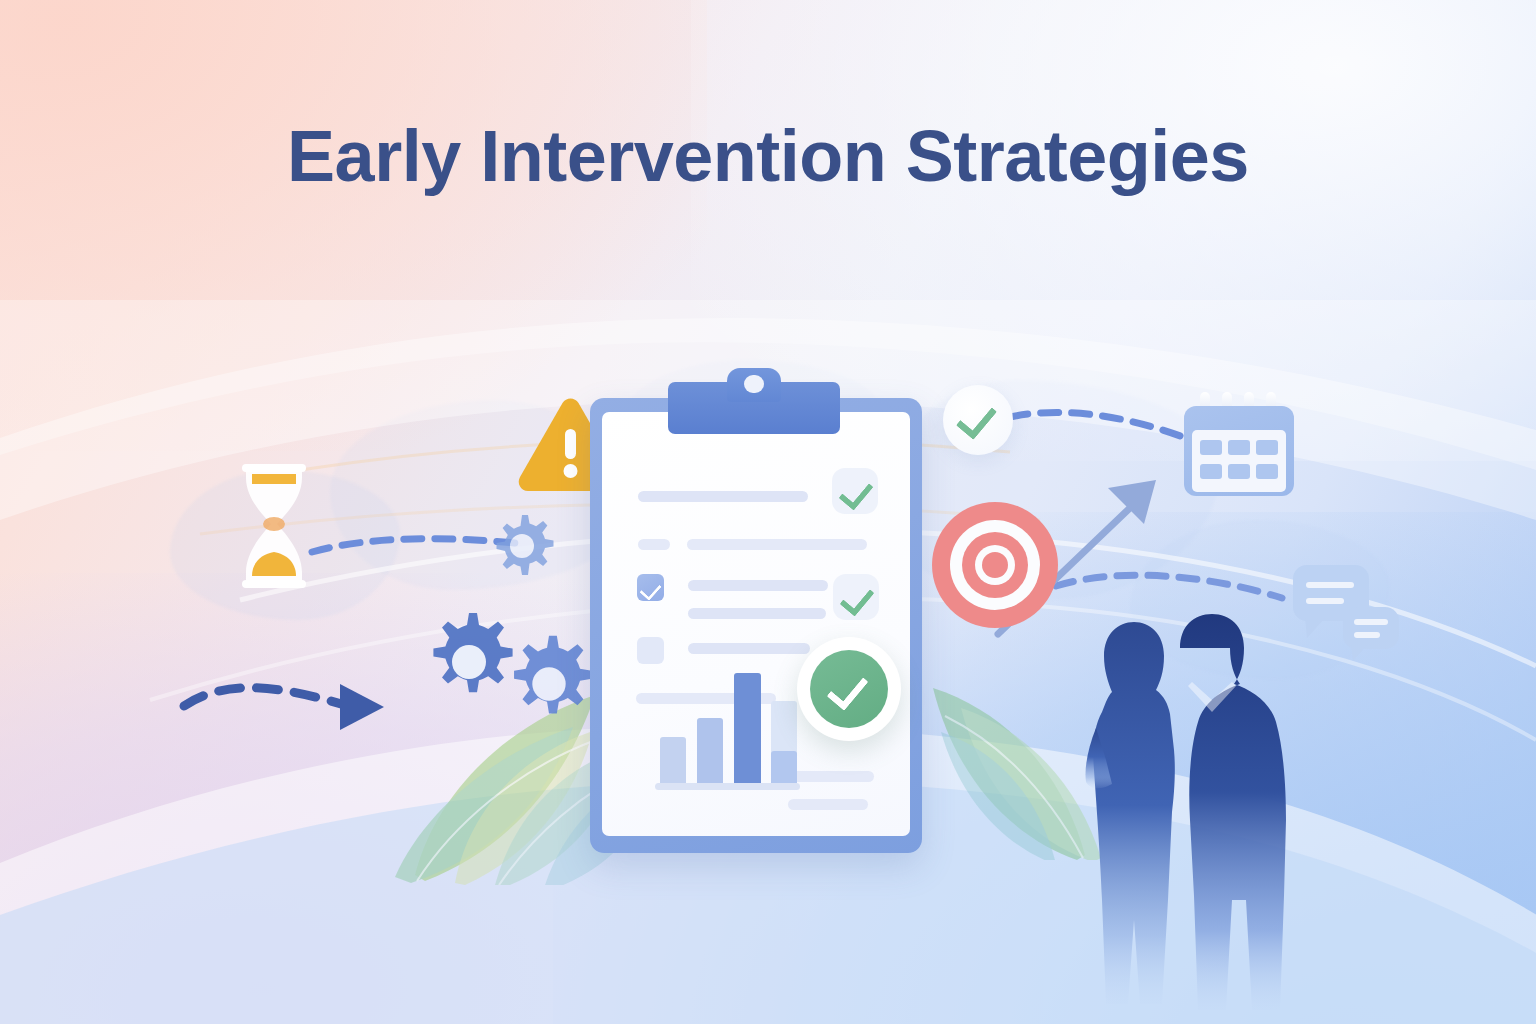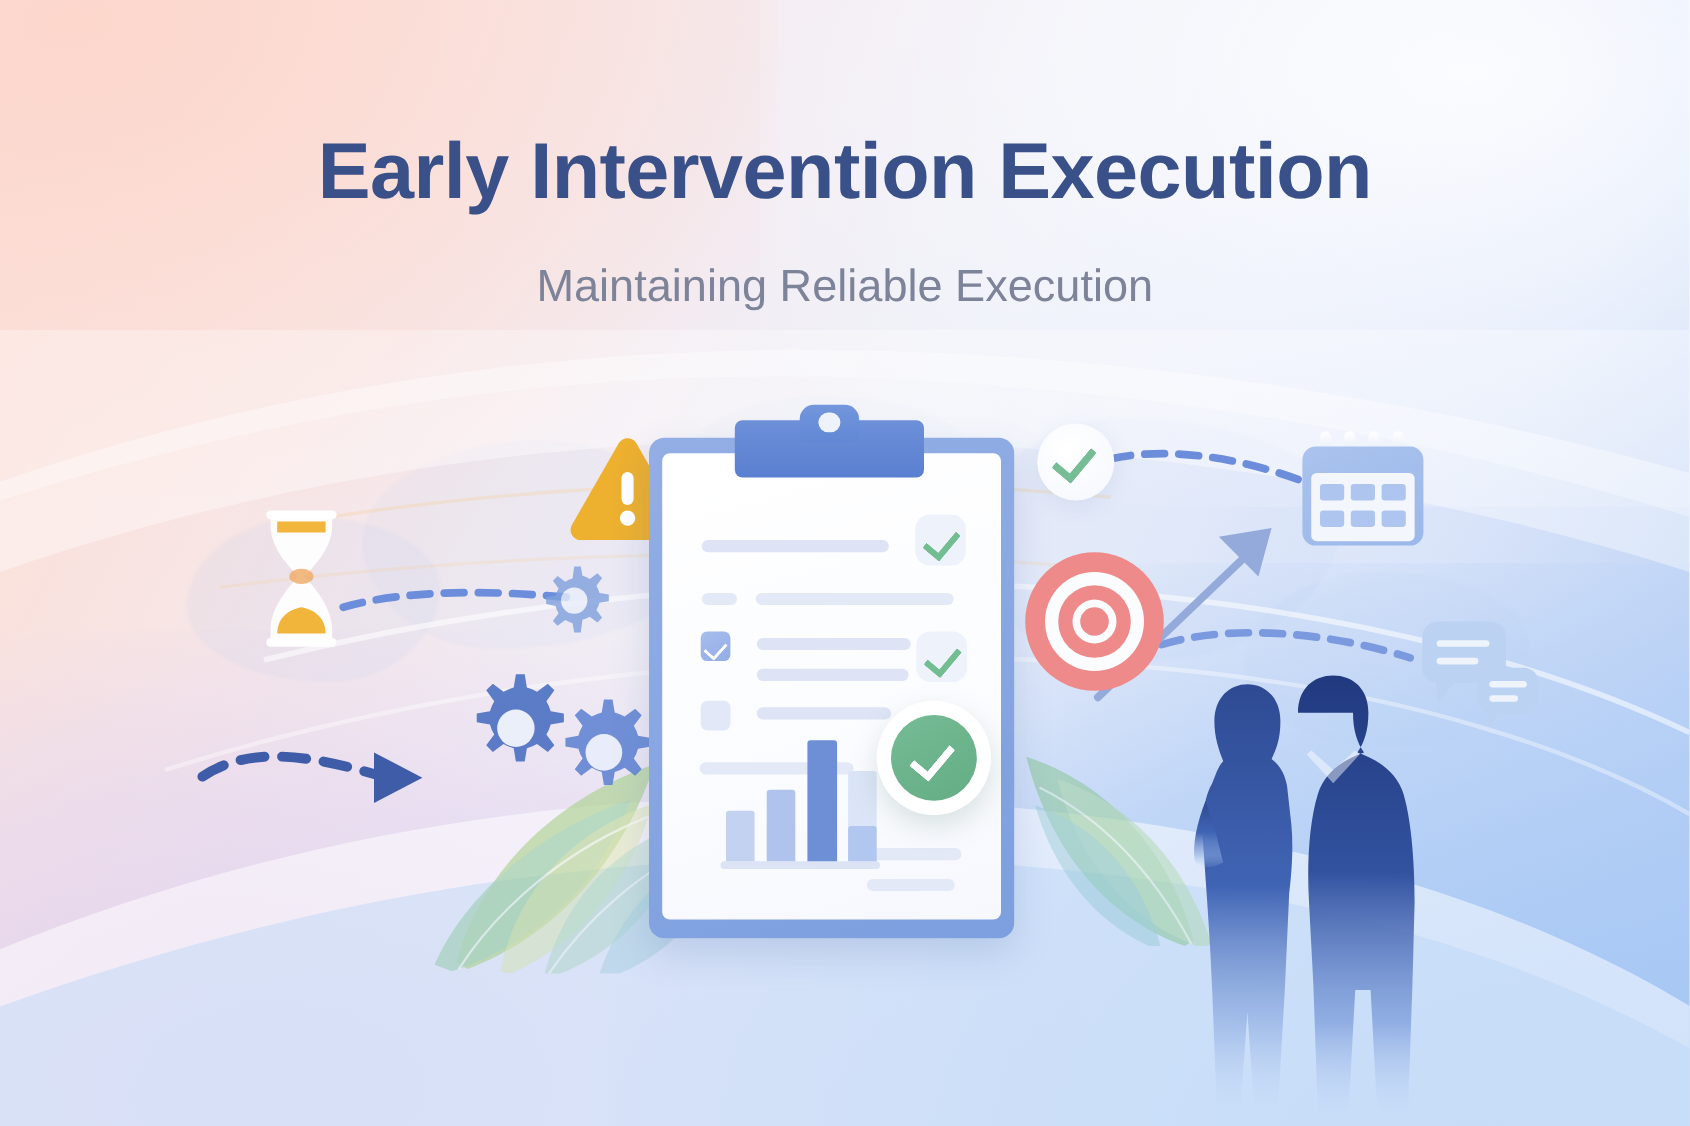--- a/index.html
+++ b/index.html
@@ -261,22 +261,21 @@
     <path d="M0,455 C250,375 520,330 820,345 C1090,358 1330,405 1536,470 L1536,300 L0,300 Z" fill="rgba(255,255,255,0.30)"></path>
     <path d="M0,520 C260,430 540,390 840,402 C1110,414 1350,460 1536,520 L1536,430 C1330,372 1090,330 830,320 C520,308 250,352 0,438 Z" fill="rgba(255,255,255,0.38)"></path>
     <path d="M-40,880 C260,748 600,700 940,736 C1230,766 1430,842 1576,940 L1576,1064 L-40,1064 Z" fill="rgba(255,255,255,0.50)"></path>
     <path d="M-40,930 C300,800 640,756 980,792 C1250,820 1430,888 1576,976 L1576,1064 L-40,1064 Z" fill="rgba(186,212,246,0.45)"></path>
     <path d="M240,600 C480,540 760,516 1030,540 C1250,560 1420,610 1536,666" fill="none" stroke="rgba(255,255,255,0.55)" stroke-width="5"></path>
     <path d="M150,700 C430,612 760,580 1060,608 C1280,628 1440,684 1536,740" fill="none" stroke="rgba(255,255,255,0.38)" stroke-width="4"></path>
     <path d="M300,470 C520,436 780,430 1010,452" fill="none" stroke="rgba(246,205,150,0.30)" stroke-width="3"></path>
     <path d="M200,534 C460,500 760,494 1040,520" fill="none" stroke="rgba(246,205,150,0.22)" stroke-width="3"></path>
   </svg>
 
-  <div class="title">Early Intervention Execution</div>
-  <div class="subtitle">Maintaining Reliable Execution</div>
+  <div class="title">Early Intervention Strategies</div>
 
   <div class="illus">
 
     <svg class="leaves" width="300" height="240" viewBox="0 0 300 240" style="left:395px;top:645px;">
       <g opacity="0.62">
         <path d="M20,230 C40,150 110,80 200,50 C170,140 110,205 30,236 Z" fill="#a8d08a"></path>
         <path d="M0,232 C28,168 96,110 178,82 C150,160 96,210 16,238 Z" fill="#8fc9a4" opacity="0.8"></path>
         <path d="M60,238 C72,172 120,112 198,86 C178,158 132,212 70,240 Z" fill="#cfe08a" opacity="0.55"></path>
         <path d="M100,240 C118,176 160,124 236,100 C214,170 172,218 110,242 Z" fill="#9ed1b6" opacity="0.6"></path>
         <path d="M150,240 C168,186 208,140 272,120 C252,182 214,224 158,244 Z" fill="#8cc3cf" opacity="0.5"></path>

